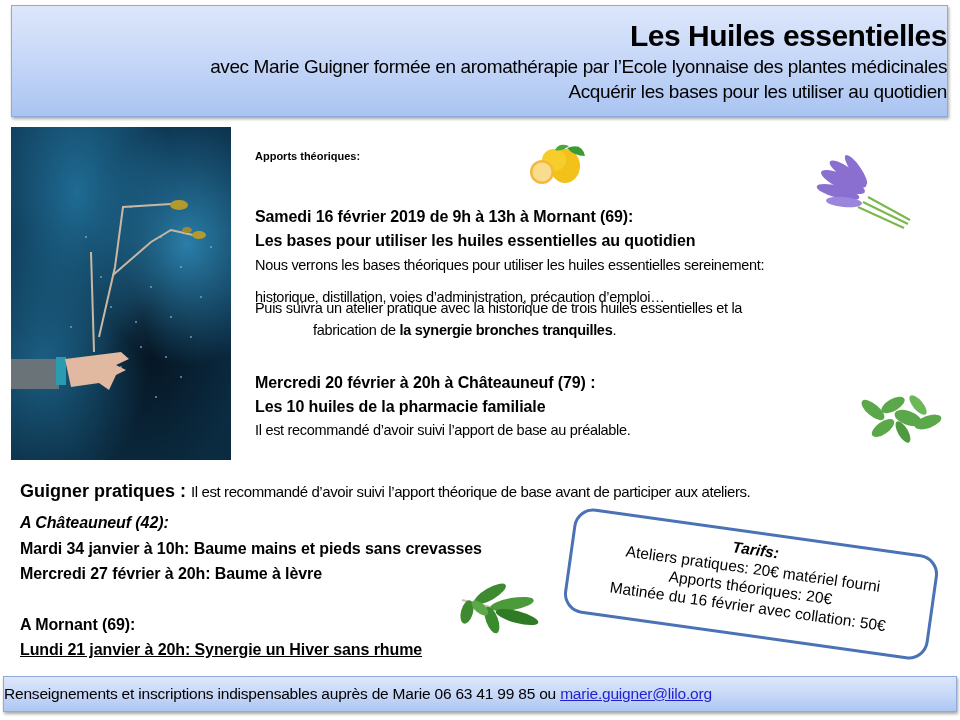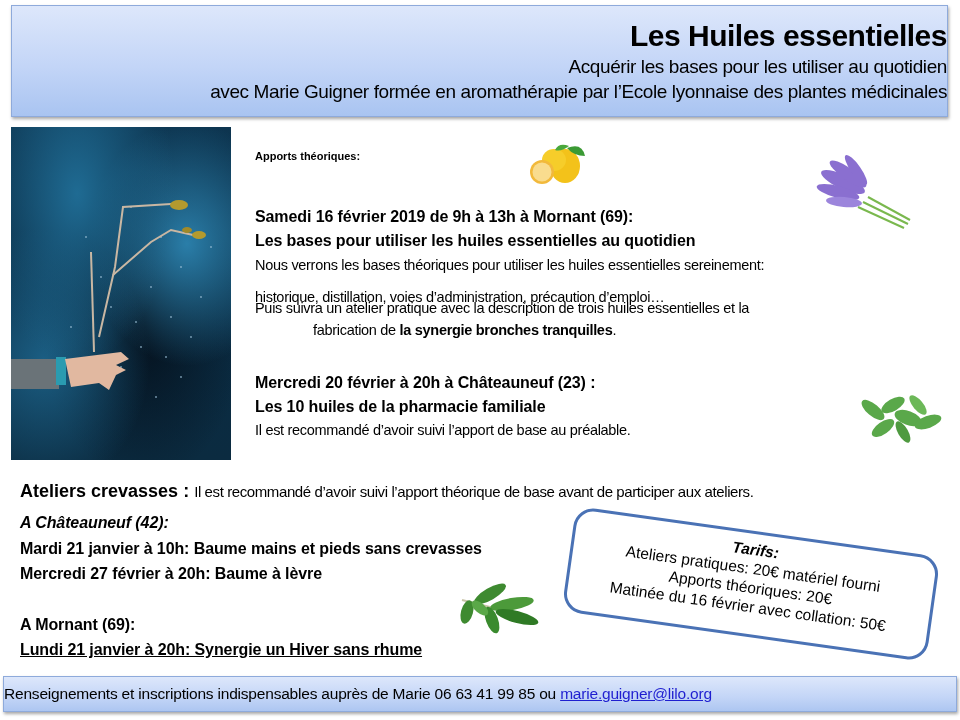--- a/index.html
+++ b/index.html
@@ -48,22 +48,22 @@
       box-shadow: 1px 2px 3px rgba(0,0,0,0.35);
       text-align: left; font-size: 15.5px; line-height: 34px; letter-spacing: -0.2px;
     }
     .footer-box a { color: #1f1fd0; text-decoration: underline; }
   </style>
 </head>
 <body>
 
 <div class="header-box">
   <div class="title">Les Huiles essentielles</div>
+  <div class="subtitle">avec Marie Guigner formée en aromathérapie par l’Ecole lyonnaise des plantes médicinales</div>
   <div class="subtitle">Acquérir les bases pour les utiliser au quotidien</div>
-  <div class="subtitle">avec Marie Guigner formée en aromathérapie par l’Ecole lyonnaise des plantes médicinales</div>
 </div>
 
 <div class="photo">
   <svg width="220" height="333" viewBox="0 0 220 333">
     <g fill="#9fc3da" opacity="0.7">
       <circle cx="120" cy="80" r="1"></circle>
         <circle cx="150" cy="110" r="1"></circle>
         <circle cx="170" cy="140" r="1"></circle>
       <circle cx="140" cy="160" r="1"></circle>
         <circle cx="100" cy="180" r="1"></circle>
@@ -122,49 +122,49 @@
       <ellipse cx="48" cy="18" rx="18" ry="5" transform="rotate(55 48 18)"></ellipse>
       <ellipse cx="36" cy="50" rx="18" ry="5" fill="#9c85dc" transform="rotate(5 36 50)"></ellipse>
     </g>
   </svg>
 </div>
 
 <div class="txt ev-head" style="left:255px; top:208px;">Samedi 16 février 2019 de 9h à 13h à Mornant  (69):</div>
 <div class="txt ev-head" style="left:255px; top:232px;">Les bases pour utiliser les huiles essentielles au quotidien</div>
 <div class="txt body-t" style="left:255px; top:255px;">Nous verrons les bases théoriques pour utiliser les huiles essentielles sereinement:</div>
 <div class="txt body-t" style="left:255px; top:287px;text-align:right;">historique, distillation, voies d’administration, précaution d’emploi…</div>
-<div class="txt body-t" style="left:255px; top:298px;">Puis suivra un atelier pratique avec la description de trois huiles essentielles et la</div>
+<div class="txt body-t" style="left:255px; top:298px;">Puis suivra un atelier pratique avec la historique de trois huiles essentielles et la</div>
 <div class="txt body-t" style="left:269px; top:320px;margin-left:44px;">
   <span>fabrication de </span><b>la synergie bronches tranquilles</b><span>.</span>
 </div>
 
-<div class="txt ev-head" style="left:255px; top:374px;">Mercredi 20 février à 20h à Châteauneuf (23) :</div>
+<div class="txt ev-head" style="left:255px; top:374px;">Mercredi 20 février à 20h à Châteauneuf (79) :</div>
 <div class="txt ev-head" style="left:255px; top:398px;">Les 10 huiles de la pharmacie  familiale</div>
 <div class="txt body-t" style="left:255px; top:420px;">Il est recommandé d’avoir suivi l’apport de base au préalable.</div>
 
 <div class="mint" style="left:848px; top:390px;">
   <svg width="100" height="55" viewBox="0 0 100 55">
     <g fill="#5aa84a">
       <ellipse cx="25" cy="20" rx="14" ry="6" transform="rotate(40 25 20)"></ellipse>
       <ellipse cx="45" cy="15" rx="13" ry="6" transform="rotate(-30 45 15)"></ellipse>
       <ellipse cx="60" cy="28" rx="14" ry="7" transform="rotate(20 60 28)"></ellipse>
       <ellipse cx="80" cy="32" rx="14" ry="6" transform="rotate(-20 80 32)"></ellipse>
       <ellipse cx="35" cy="38" rx="13" ry="6" transform="rotate(-35 35 38)"></ellipse>
       <ellipse cx="55" cy="42" rx="12" ry="5" fill="#4f9a40" transform="rotate(60 55 42)"></ellipse>
       <ellipse cx="70" cy="15" rx="12" ry="5" fill="#6cb858" transform="rotate(50 70 15)"></ellipse>
     </g>
   </svg>
 </div>
 
 <div class="txt" style="left:20px; top:481px; font-size:15px;">
-  <b style="font-size:18px;">Ateliers crevasses : </b><span style="letter-spacing:-0.4px;">Il est recommandé d’avoir suivi l’apport théorique de base avant de participer aux ateliers.</span>
+  <b style="font-size:18px;">Guigner pratiques : </b><span style="letter-spacing:-0.4px;">Il est recommandé d’avoir suivi l’apport théorique de base avant de participer aux ateliers.</span>
 </div>
 
 <div class="txt ev-head" style="left:20px; top:514px;font-style:italic;">A Châteauneuf  (42):</div>
-<div class="txt ev-head" style="left:20px; top:540px;">Mardi 21 janvier à 10h: Baume mains et pieds sans crevasses</div>
+<div class="txt ev-head" style="left:20px; top:540px;">Mardi 34 janvier à 10h: Baume mains et pieds sans crevasses</div>
 <div class="txt ev-head" style="left:20px; top:565px;">Mercredi 27 février à 20h: Baume à lèvre</div>
 
 <div class="txt ev-head" style="left:20px; top:616px;">A Mornant  (69):</div>
 <div class="txt ev-head" style="left:20px; top:641px;text-decoration:underline;">Lundi 21 janvier à 20h: Synergie un Hiver sans rhume</div>
 
 <div class="bay" style="left:452px; top:582px;">
   <svg width="95" height="55" viewBox="0 0 95 55">
     <path d="M10 18 L50 28" stroke="#c9c4a8" stroke-width="2"></path>
     <g fill="#3e8a30">
       <ellipse cx="15" cy="30" rx="6" ry="12" transform="rotate(15 15 30)"></ellipse>

